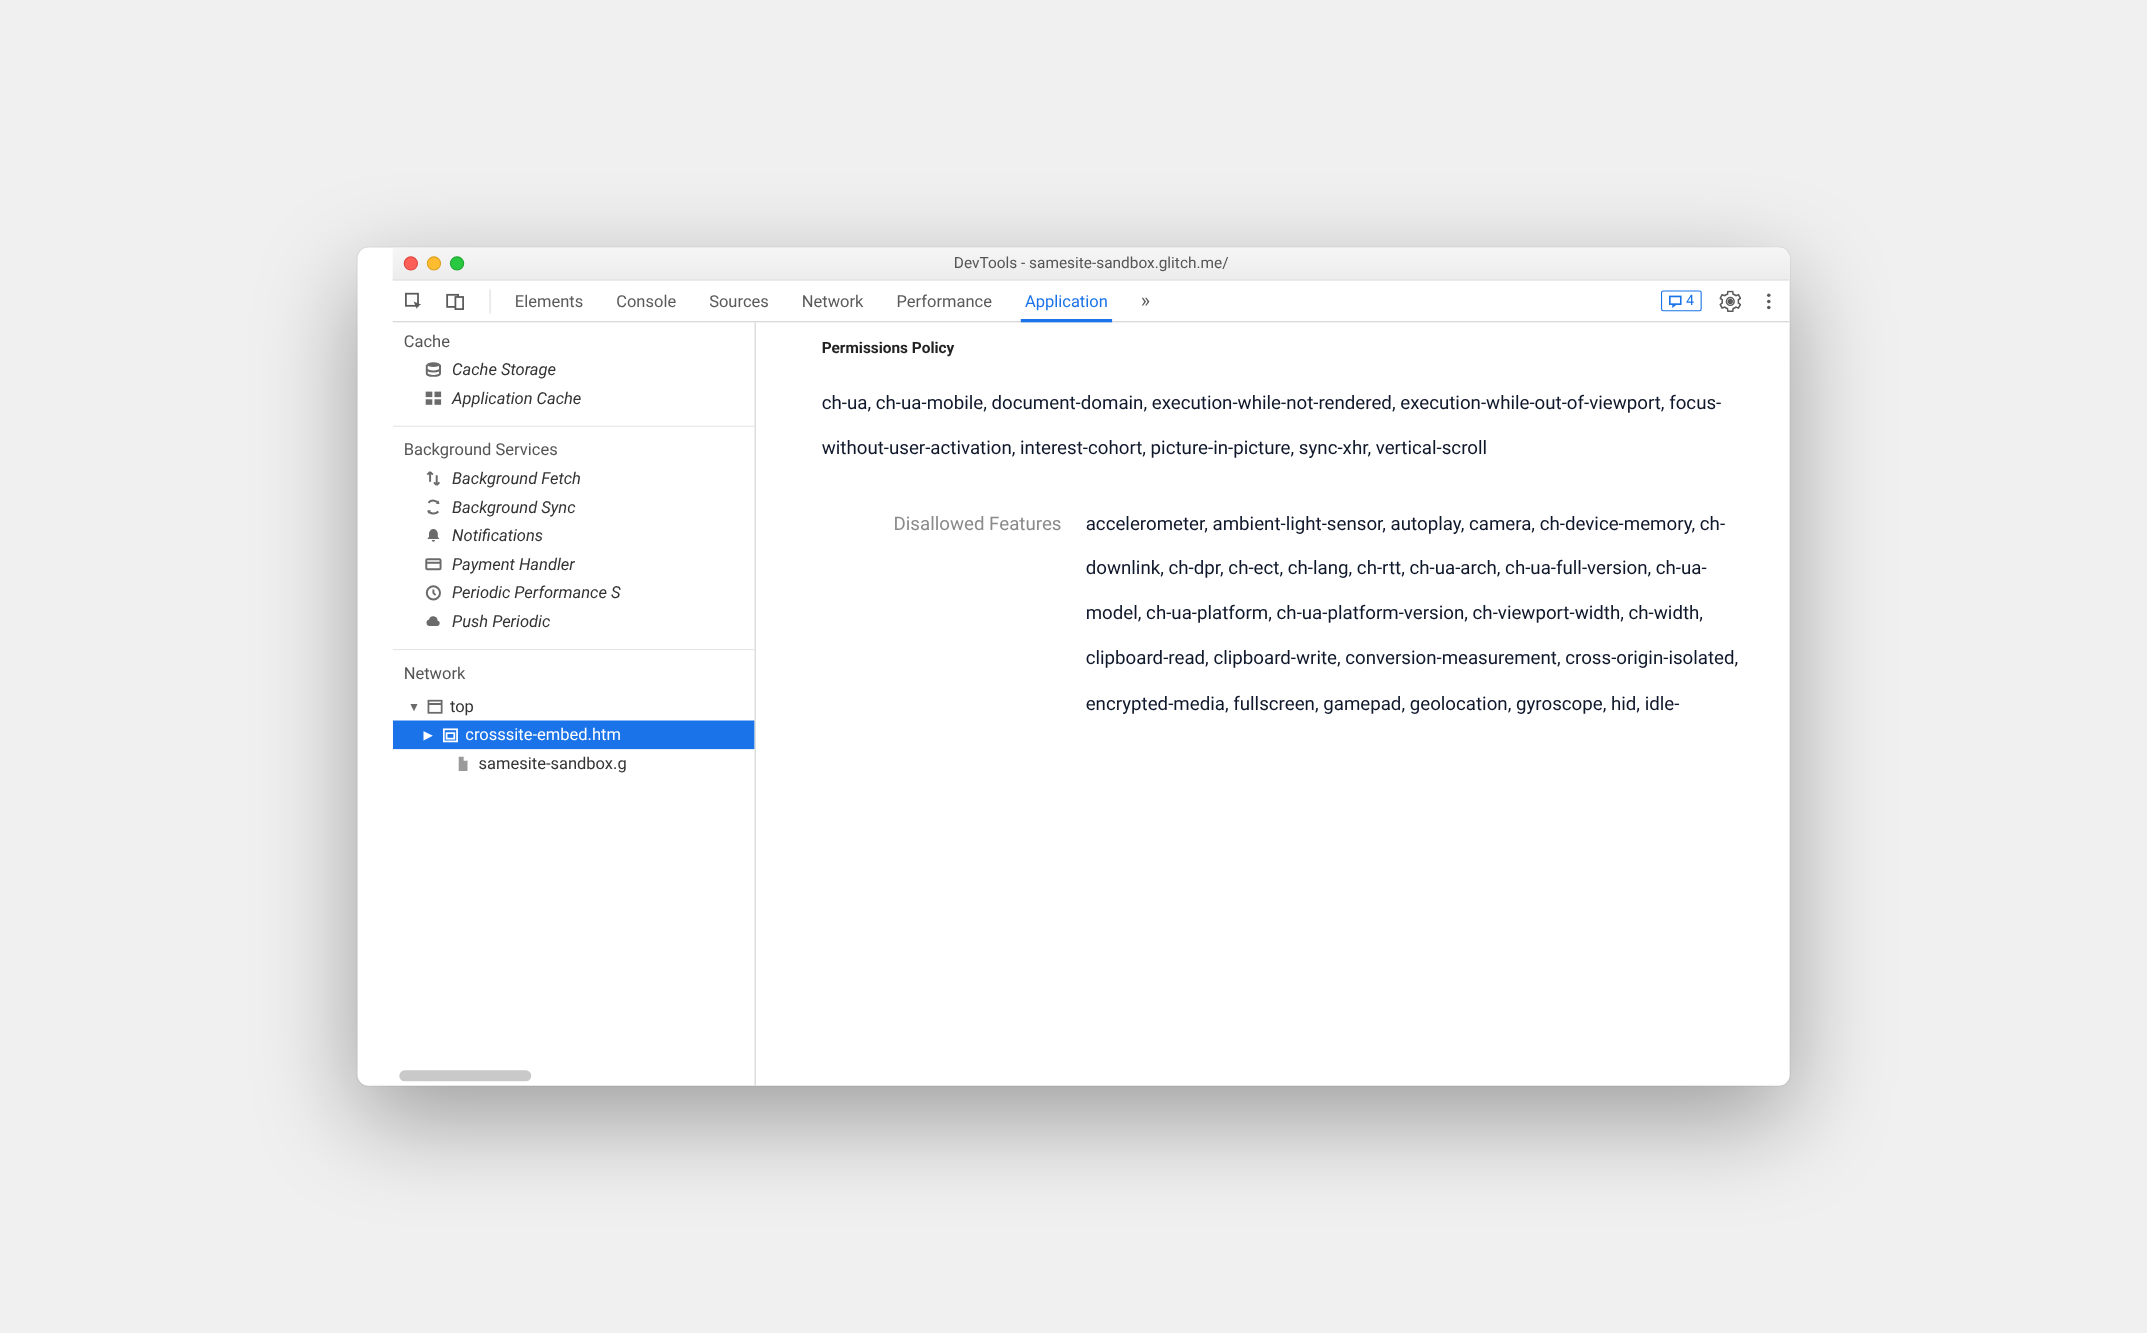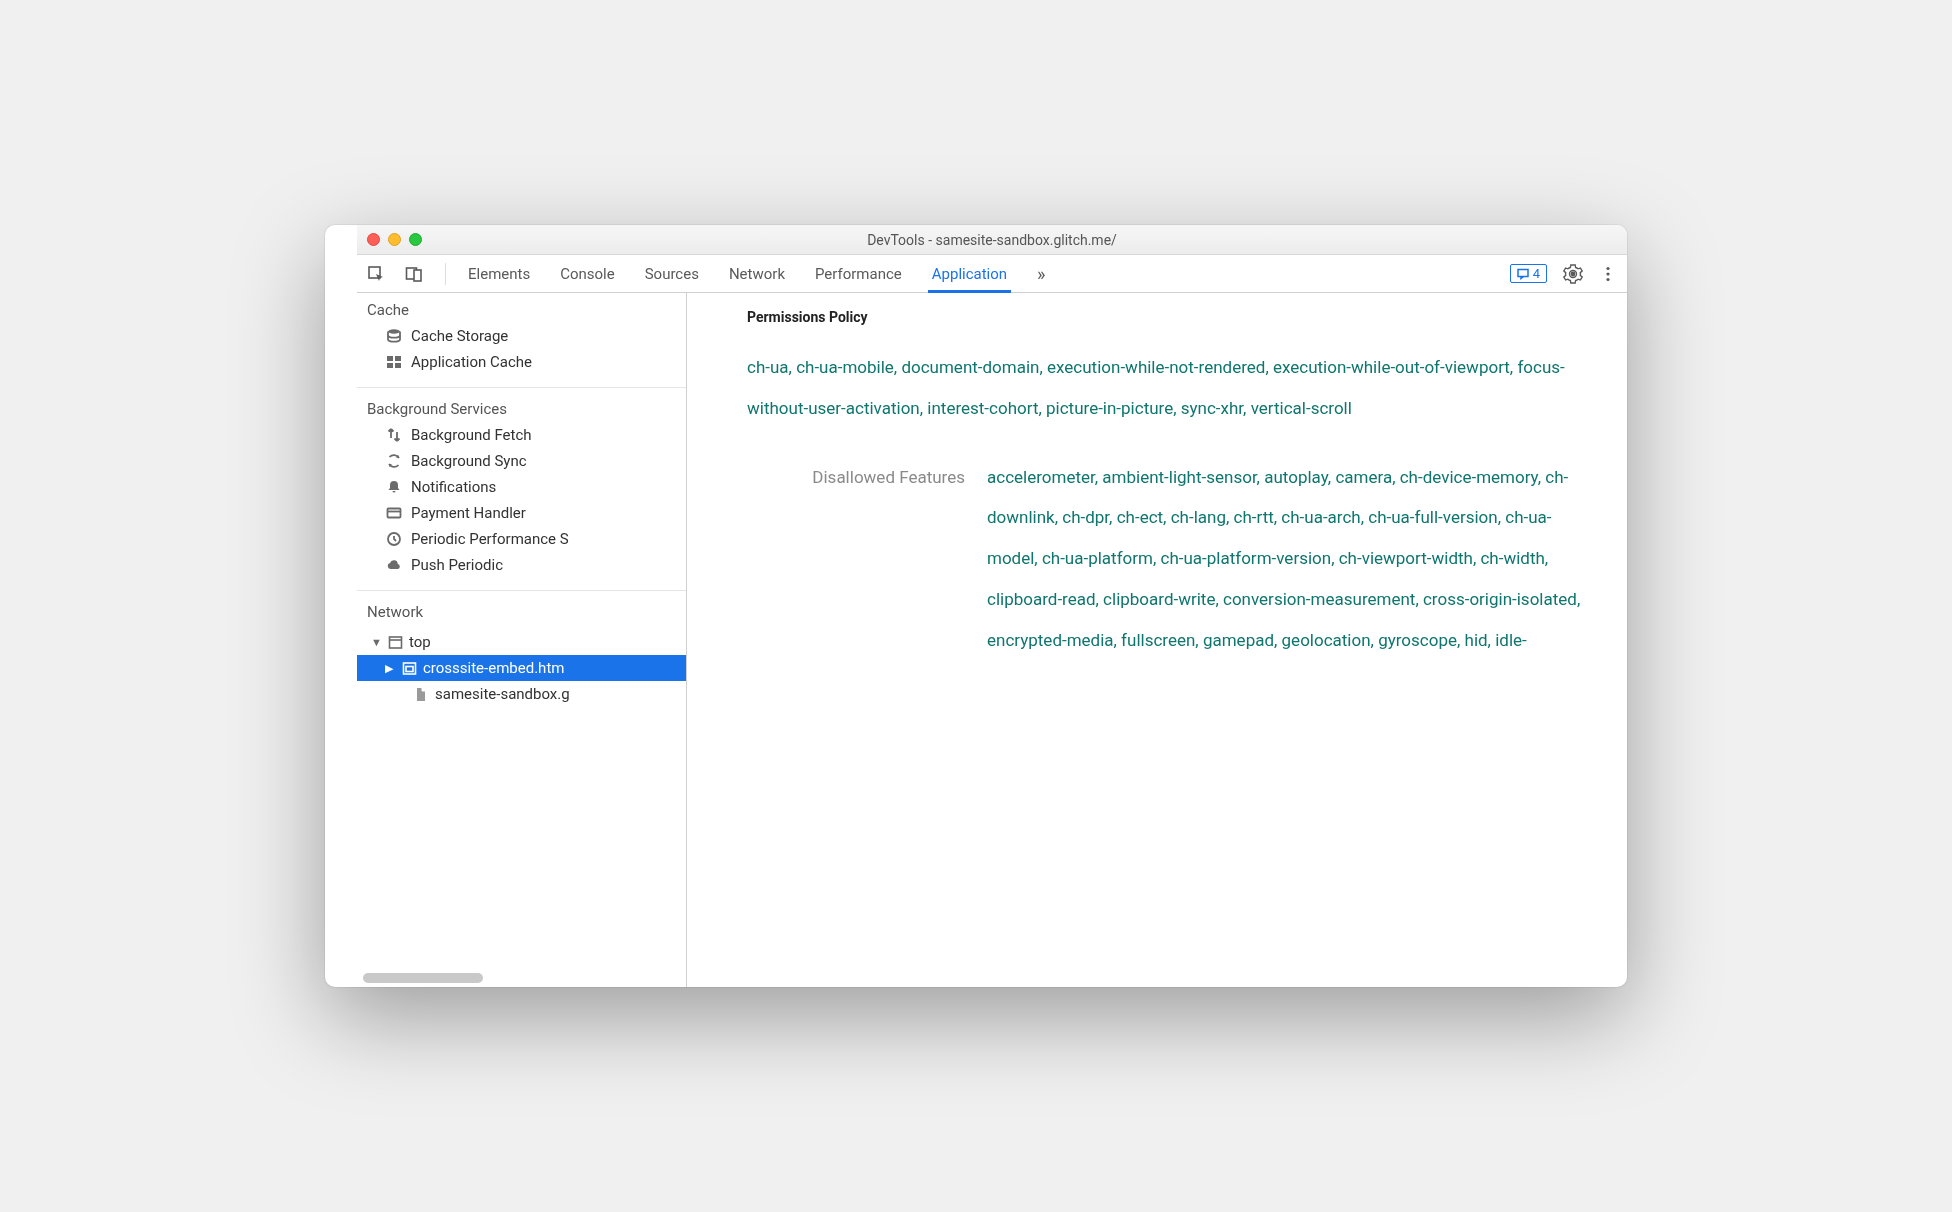--- a/index.html
+++ b/index.html
@@ -60,21 +60,21 @@
     width: 330px;
     border-right:1px solid #d0d0d0;
     overflow-y:auto;
     overflow-x:hidden;
     font-size:15px;
     color:#333;
     position:relative;
   }
   .sb-group-header{ padding:8px 10px 4px; color:#555; font-size:15px;}
   .sb-items{padding-bottom:8px;}
-  .sb-item{display:flex;align-items:center;gap:8px;padding:4px 10px 4px 28px;white-space:nowrap;overflow:hidden;text-overflow:ellipsis;cursor:pointer;}
+  .sb-item{display:flex;align-items:center;gap:8px;padding:4px 10px 4px 28px;white-space:nowrap;overflow:hidden;text-overflow:ellipsis;cursor:pointer;font-style:italic;}
   .sb-item .icon{width:18px;height:18px;flex-shrink:0;color:#6b6b6b;display:flex;align-items:center;justify-content:center;}
   .sb-divider{height:1px;background:#e5e5e5;margin:4px 0;}
   .tree{padding:4px 0 10px;}
   .tree-row{display:flex;align-items:center;gap:6px;padding:4px 8px 4px 14px;white-space:nowrap;overflow:hidden;cursor:pointer;}
   .tree-row.l1{padding-left:28px;}
   .tree-row.l2{padding-left:56px;}
   .tree-row.selected{background:#1a73e8;color:#fff;}
   .tree-row.selected .icon{color:#fff;}
   .tree-row .icon{width:16px;height:16px;flex-shrink:0;color:#6b6b6b;display:flex;align-items:center;justify-content:center;}
   .disclosure{font-size:11px;color:#6b6b6b;width:10px;}
@@ -82,21 +82,21 @@
   .sidebar::-webkit-scrollbar{width:14px;}
   .sidebar::-webkit-scrollbar-thumb{background:#c9c9c9;border-radius:7px;border:3px solid #fff;}
   .sidebar::-webkit-scrollbar-track{background:#fff;}
   .hscroll{position:absolute;left:6px;right:30px;bottom:4px;height:10px;background:#c9c9c9;border-radius:5px;width:120px;}
   .main{flex:1;overflow:auto;padding:10px 30px 30px 60px;position:relative;}
   .main::-webkit-scrollbar{width:14px;}
   .main::-webkit-scrollbar-thumb{background:#c9c9c9;border-radius:7px;border:3px solid #fff;}
   .section-title{font-size:14px;font-weight:700;color:#222;margin:6px 0 22px;}
   .kv{display:flex;margin-bottom:28px;line-height:2.4;font-size:17px;}
   .kv .k{width:240px;text-align:right;color:#8a8a8a;padding-right:22px;flex-shrink:0;}
-  .kv .v{flex:1;color:#0f766e;}
+  .kv .v{flex:1;color:#0f172a;}
   svg{display:block;}
 </style>
 </head>
 <body>
 
 <div class="window">
 
   <div class="titlebar">
     <div class="traffic">
       <div class="tl red"></div>

